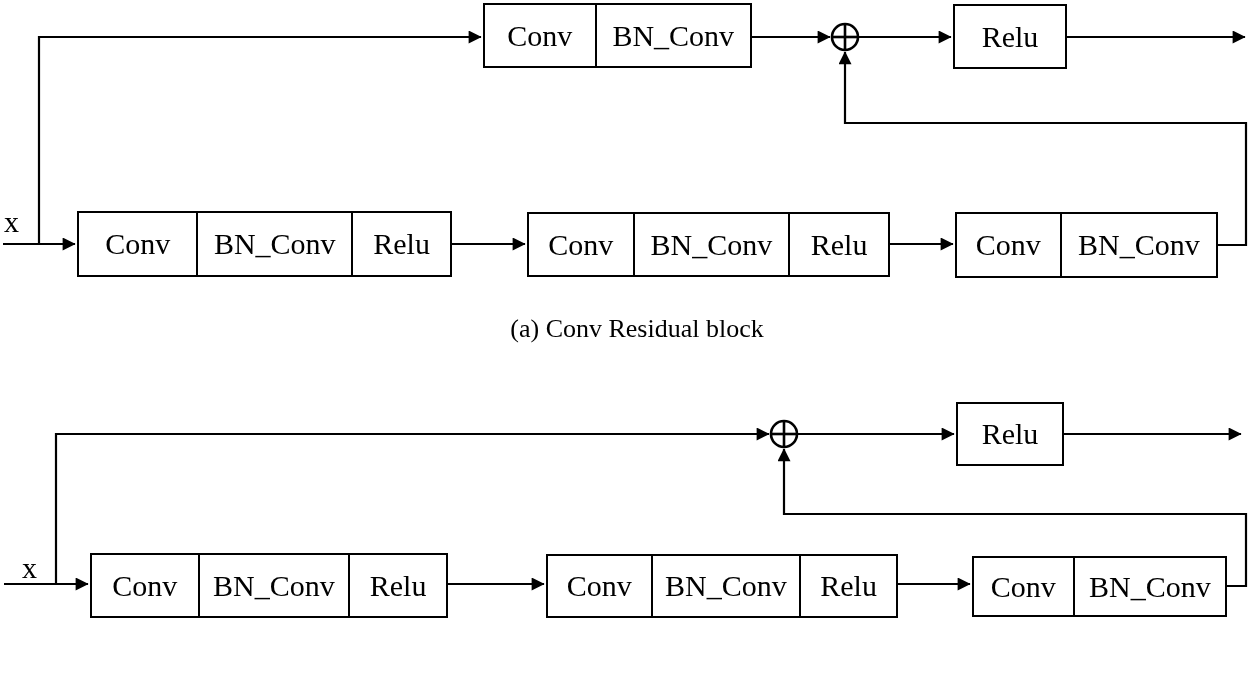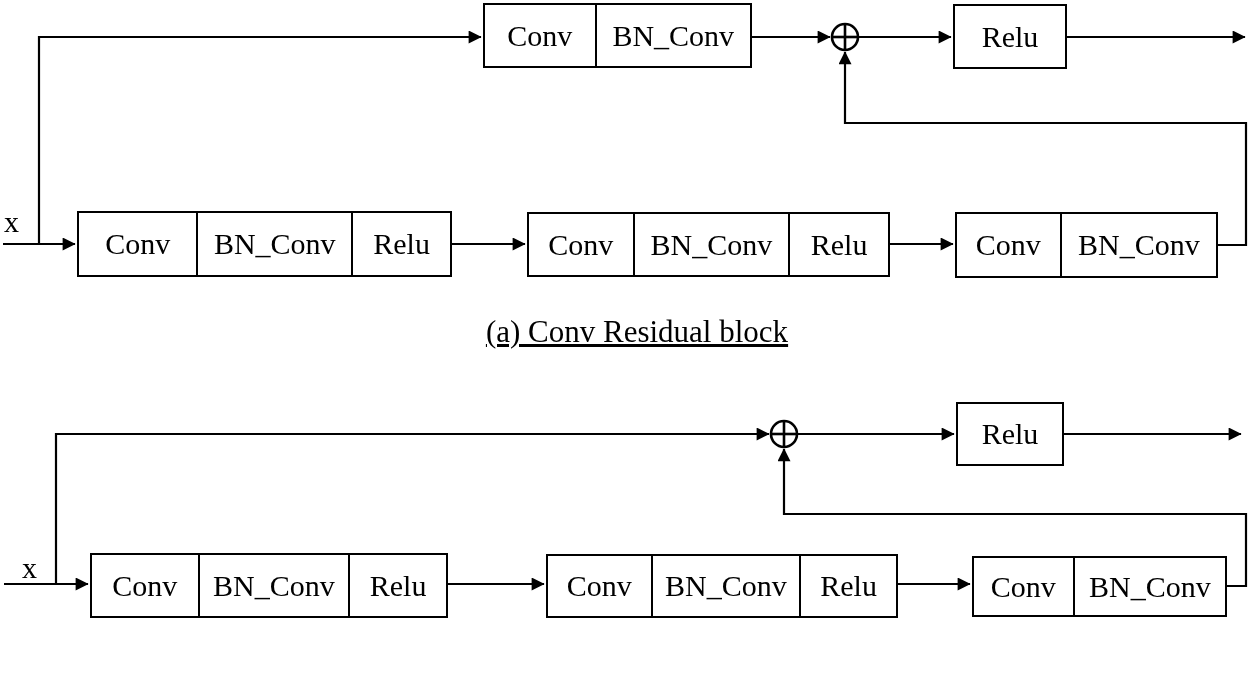--- a/index.html
+++ b/index.html
@@ -60,25 +60,24 @@
   .cell + .cell {
     border-left: 2.6px solid #000000;
   }
   .x-label {
     position: absolute;
     font-size: 30px;
     line-height: 1;
   }
   .caption {
     position: absolute;
-    font-size: 31px;
+    font-size: 26px;
     line-height: 1.15;
     white-space: nowrap;
     transform: translateX(-50%);
-    text-decoration: underline;
   }
 </style>
 </head>
 <body>
 
 <div class="figure">
 
   <svg class="wires" viewBox="0 0 1254 692" xmlns="http://www.w3.org/2000/svg">
     <defs>
       <marker id="arrow" viewBox="0 0 10 10" refX="9.5" refY="5" markerWidth="15" markerHeight="13" orient="auto" markerUnits="userSpaceOnUse">

